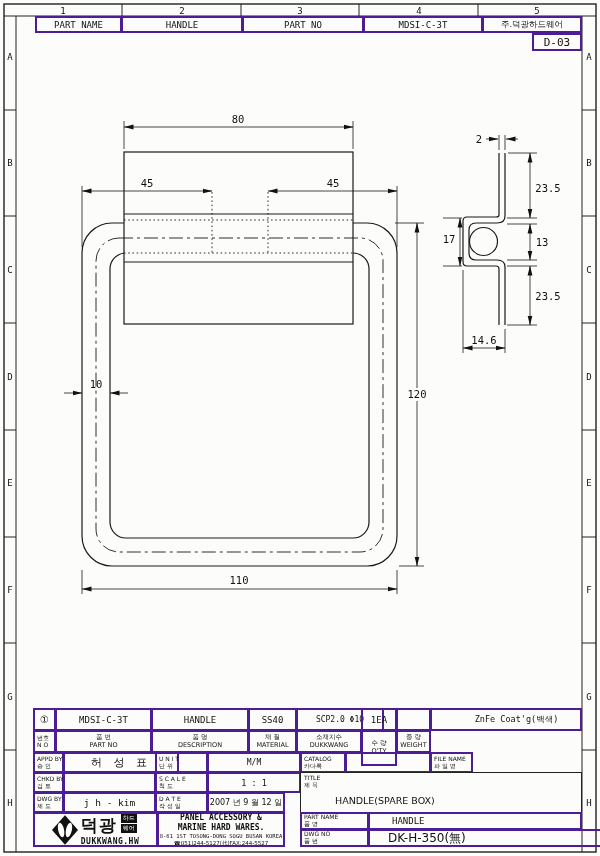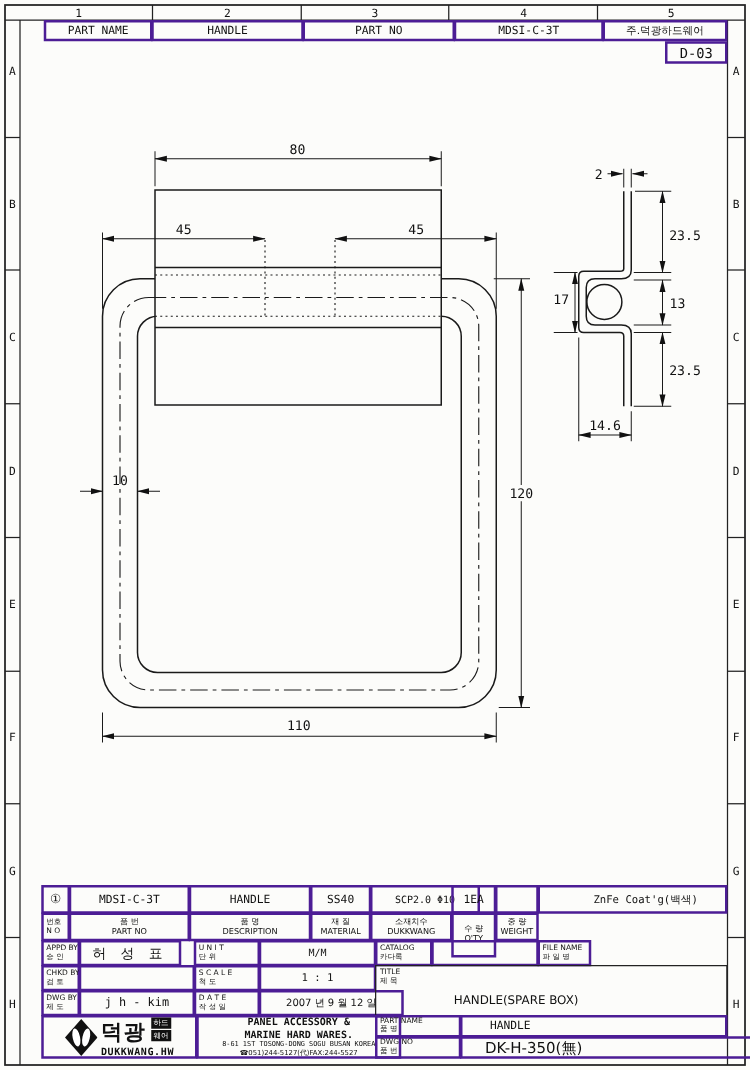--- a/index.html
+++ b/index.html
@@ -7,21 +7,21 @@
   #linework{position:absolute;left:0;top:0;}
   svg text{font-family:"DejaVu Sans Mono",monospace;fill:#111;}
   .c{position:absolute;border:2px solid #4c1d95;box-sizing:border-box;display:flex;align-items:center;justify-content:center;background:transparent;font-size:9px;white-space:nowrap;}
   .c2{flex-direction:column;align-items:flex-start;justify-content:center;padding-left:2px;line-height:1.15;font-size:6px;}
   .c2c{flex-direction:column;align-items:center;justify-content:center;line-height:1.2;font-size:6.5px;}
   .vleft{justify-content:flex-start;padding-left:10px;}
   .big{font-size:11px;}
   .ko{font-family:"DejaVu Sans",sans-serif;}
   .titlebox{position:absolute;border:1px solid #222;box-sizing:border-box;background:transparent;}
   .tb-label{position:absolute;left:3px;top:1px;font-size:6px;line-height:1.2;}
-  .tb-value{position:absolute;left:34px;top:22px;font-size:9.5px;margin-left:28px;}
+  .tb-value{position:absolute;left:34px;top:22px;font-size:9.5px;}
   .addr{line-height:1.25;text-align:center;width:100%;}
   .addr .l1{font-size:8px;font-weight:bold;}
   .addr .l3{font-size:5.5px;}
   .logo{display:flex;align-items:center;justify-content:center;gap:3px;}
   .logo-kr{font-size:17px;font-weight:bold;letter-spacing:1px;font-family:"DejaVu Sans",sans-serif;}
   .logo-sub{display:flex;flex-direction:column;gap:1px;}
   .logo-sub span{background:#111;color:#fff;font-size:6px;padding:0 2px;font-family:"DejaVu Sans",sans-serif;}
   .logo-en{font-size:8px;font-weight:bold;letter-spacing:0.5px;}
 </style>
 </head>
@@ -217,21 +217,21 @@
   </div>
   <div class="c c2c ko" style="left:396px;top:730px;width:35px;height:23px;">
     <span>중 량</span>
       <span>WEIGHT</span>
   </div>
 
   <div class="c c2 ko" style="left:33px;top:752px;width:31px;height:21px;">
     <span>APPD BY</span>
       <span>승  인</span>
   </div>
-  <div class="c ko" style="left:63px;top:752px;width:82px;height:21px;font-size:11px;letter-spacing:4px;">허 성 표</div>
+  <div class="c ko" style="left:63px;top:752px;width:116px;height:21px;font-size:11px;letter-spacing:4px;">허 성 표</div>
   <div class="c c2 ko" style="left:155px;top:752px;width:53px;height:21px;">
     <span>U N I T</span>
       <span>단  위</span>
   </div>
   <div class="c" style="left:207px;top:752px;width:94px;height:21px;font-size:8px;">M/M</div>
   <div class="c c2 ko" style="left:300px;top:752px;width:46px;height:21px;">
     <span>CATALOG</span>
       <span>카다록</span>
   </div>
   <div class="c" style="left:345px;top:752px;width:86px;height:21px;"></div>
@@ -253,21 +253,21 @@
 
   <div class="c c2 ko" style="left:33px;top:792px;width:31px;height:21px;">
     <span>DWG BY</span>
       <span>제  도</span>
   </div>
   <div class="c" style="left:63px;top:792px;width:93px;height:21px;font-size:9.5px;">j h - kim</div>
   <div class="c c2 ko" style="left:155px;top:792px;width:53px;height:21px;">
     <span>D A T E</span>
       <span>작 성 일</span>
   </div>
-  <div class="c ko" style="left:207px;top:792px;width:116px;height:21px;font-size:8px;">2007 년 9 월 12 일</div>
+  <div class="c ko" style="left:207px;top:792px;width:78px;height:21px;font-size:8px;">2007 년 9 월 12 일</div>
 
   <div class="titlebox ko" style="left:300px;top:772px;width:282px;height:41px;">
     <div class="tb-label">
       <div>TITLE</div>
       <div>제 목</div>
     </div>
     <div class="tb-value">HANDLE(SPARE BOX)</div>
   </div>
 
   <div class="c" style="left:33px;top:812px;width:125px;height:35px;">
@@ -282,21 +282,21 @@
           <span class="logo-kr">덕광</span>
           <span class="logo-sub">
             <span>하드</span>
             <span>웨어</span>
           </span>
         </div>
         <div class="logo-en">DUKKWANG.HW</div>
       </div>
     </div>
   </div>
-  <div class="c" style="left:157px;top:812px;width:164px;height:35px;">
+  <div class="c" style="left:157px;top:812px;width:128px;height:35px;">
     <div class="addr">
       <div class="l1">PANEL ACCESSORY &amp;</div>
       <div class="l1">MARINE HARD WARES.</div>
       <div class="l3">8-61 1ST TOSONG-DONG SOGU BUSAN KOREA</div>
       <div class="l3 ko">☎051)244-5127(代)FAX:244-5527</div>
     </div>
   </div>
   <div class="c c2 ko" style="left:300px;top:812px;width:69px;height:18px;">
     <span>PART NAME</span>
       <span>품  명</span>

